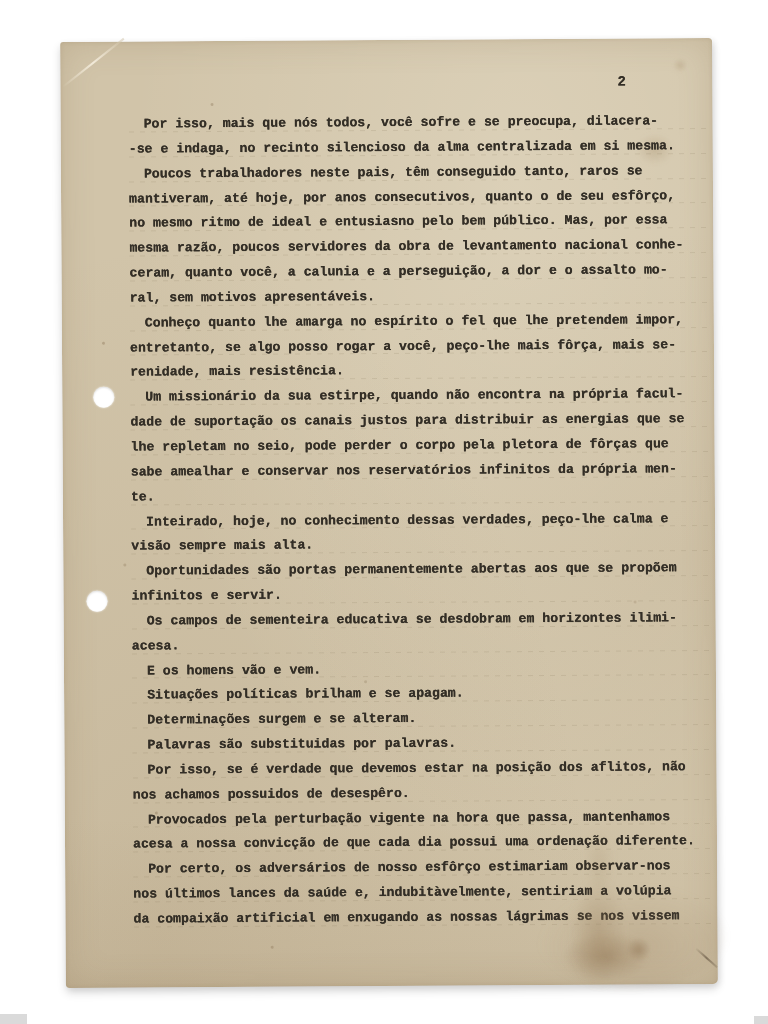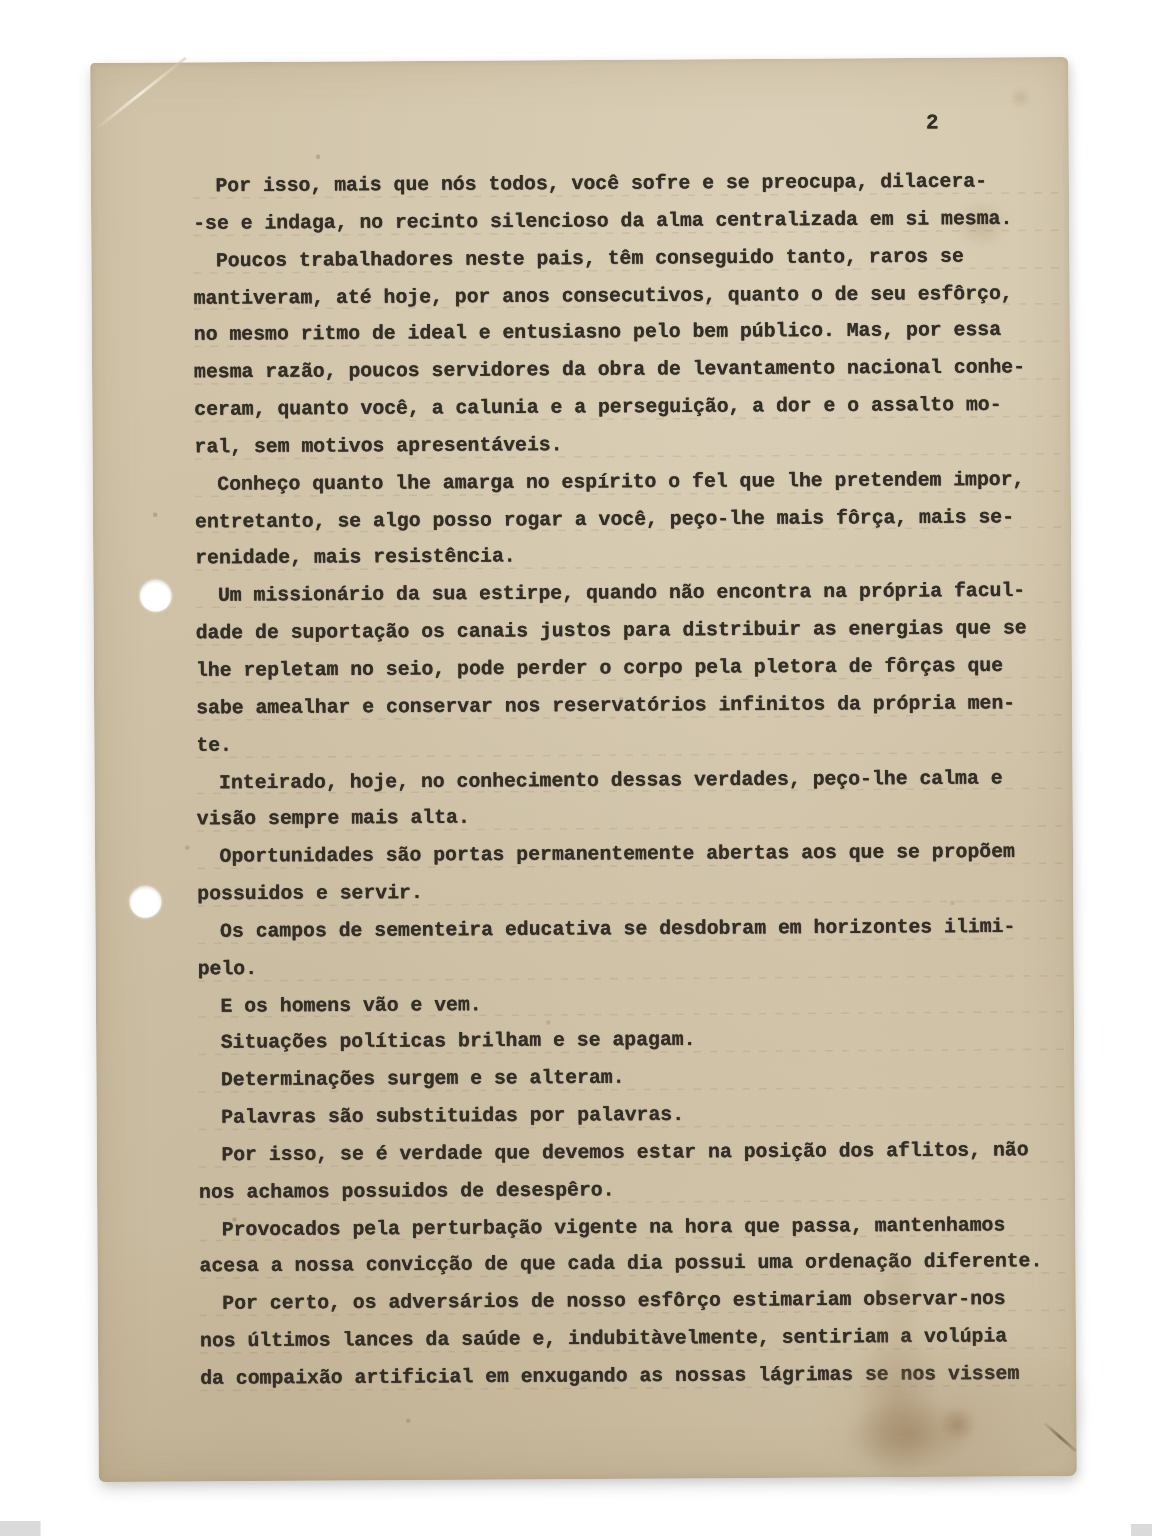--- a/index.html
+++ b/index.html
@@ -106,23 +106,23 @@
         <div class="line"><span>entretanto, se algo posso rogar a você, peço-lhe mais fôrça, mais se-</span></div>
         <div class="line"><span>renidade, mais resistência.</span></div>
         <div class="line indent"><span>Um missionário da sua estirpe, quando não encontra na própria facul-</span></div>
         <div class="line"><span>dade de suportação os canais justos para distribuir as energias que se</span></div>
         <div class="line"><span>lhe repletam no seio, pode perder o corpo pela pletora de fôrças que</span></div>
         <div class="line"><span>sabe amealhar e conservar nos reservatórios infinitos da própria men-</span></div>
         <div class="line"><span>te.</span></div>
         <div class="line indent"><span>Inteirado, hoje, no conhecimento dessas verdades, peço-lhe calma e</span></div>
         <div class="line"><span>visão sempre mais alta.</span></div>
         <div class="line indent"><span>Oportunidades são portas permanentemente abertas aos que se propõem</span></div>
-        <div class="line"><span>possuidos e servir.</span></div>
+        <div class="line"><span>infinitos e servir.</span></div>
         <div class="line indent"><span>Os campos de sementeira educativa se desdobram em horizontes ilimi-</span></div>
-        <div class="line"><span>pelo.</span></div>
+        <div class="line"><span>acesa.</span></div>
         <div class="line indent"><span>E os homens vão e vem.</span></div>
         <div class="line indent"><span>Situações políticas brilham e se apagam.</span></div>
         <div class="line indent"><span>Determinações surgem e se alteram.</span></div>
         <div class="line indent"><span>Palavras são substituidas por palavras.</span></div>
         <div class="line indent"><span>Por isso, se é verdade que devemos estar na posição dos aflitos, não</span></div>
         <div class="line"><span>nos achamos possuidos de desespêro.</span></div>
         <div class="line indent"><span>Provocados pela perturbação vigente na hora que passa, mantenhamos</span></div>
         <div class="line"><span>acesa a nossa convicção de que cada dia possui uma ordenação diferente.</span></div>
         <div class="line indent"><span>Por certo, os adversários de nosso esfôrço estimariam observar-nos</span></div>
         <div class="line"><span>nos últimos lances da saúde e, indubitàvelmente, sentiriam a volúpia</span></div>

